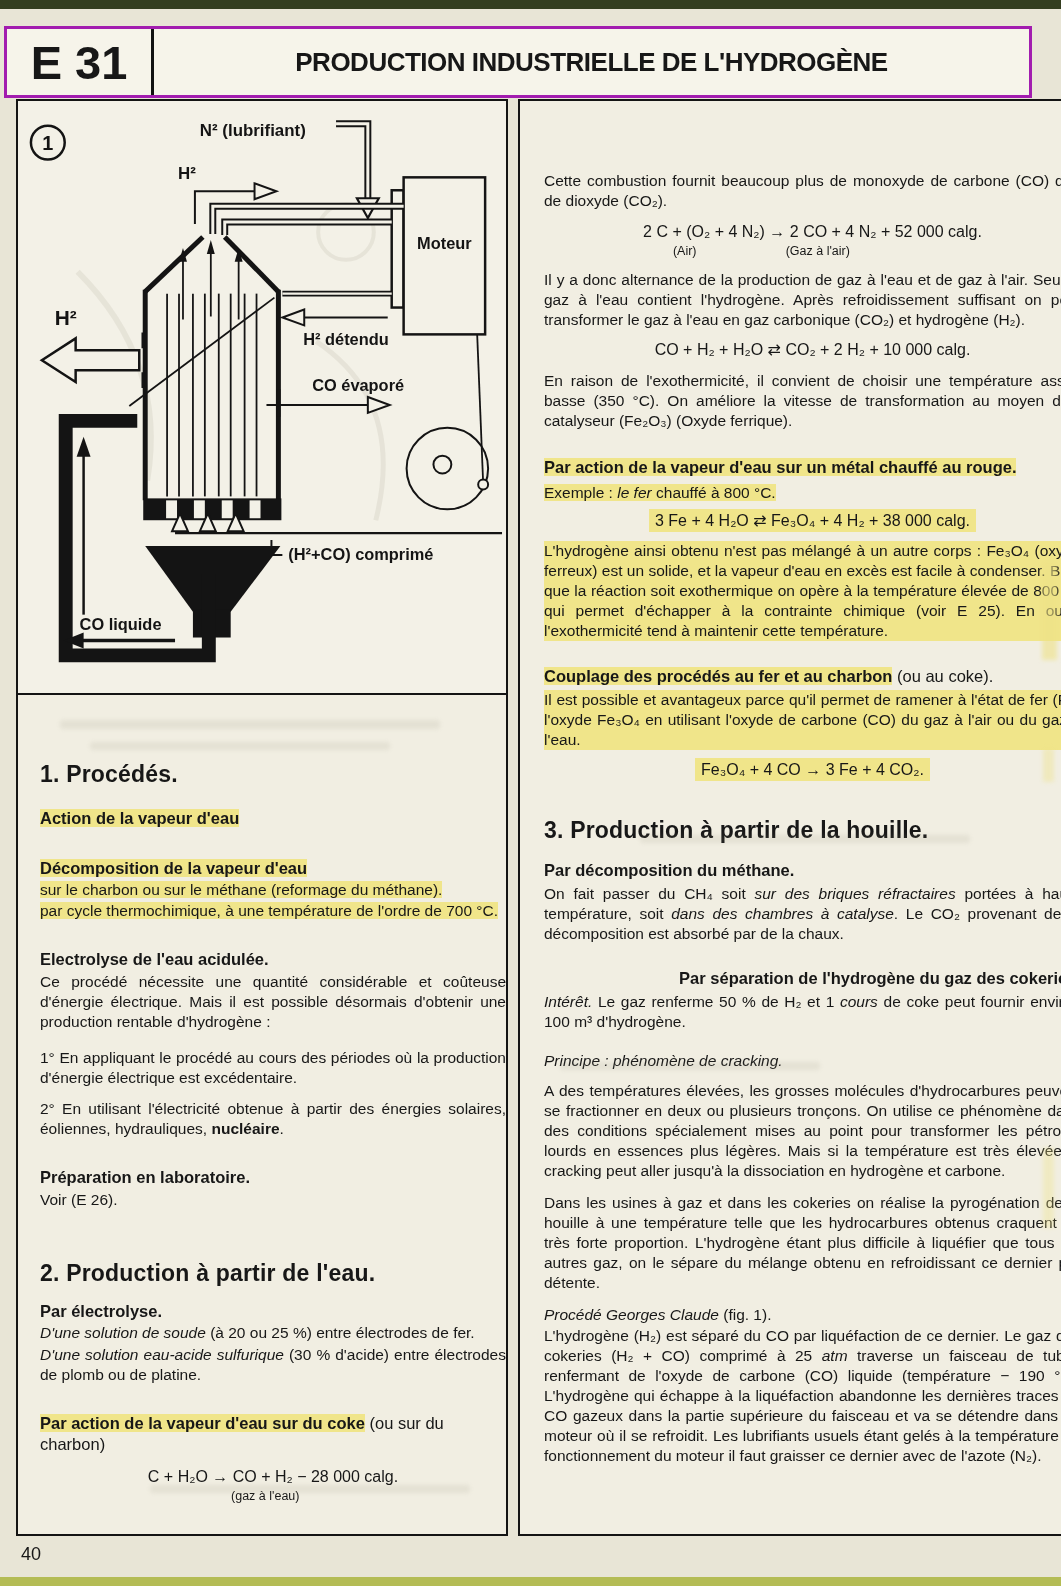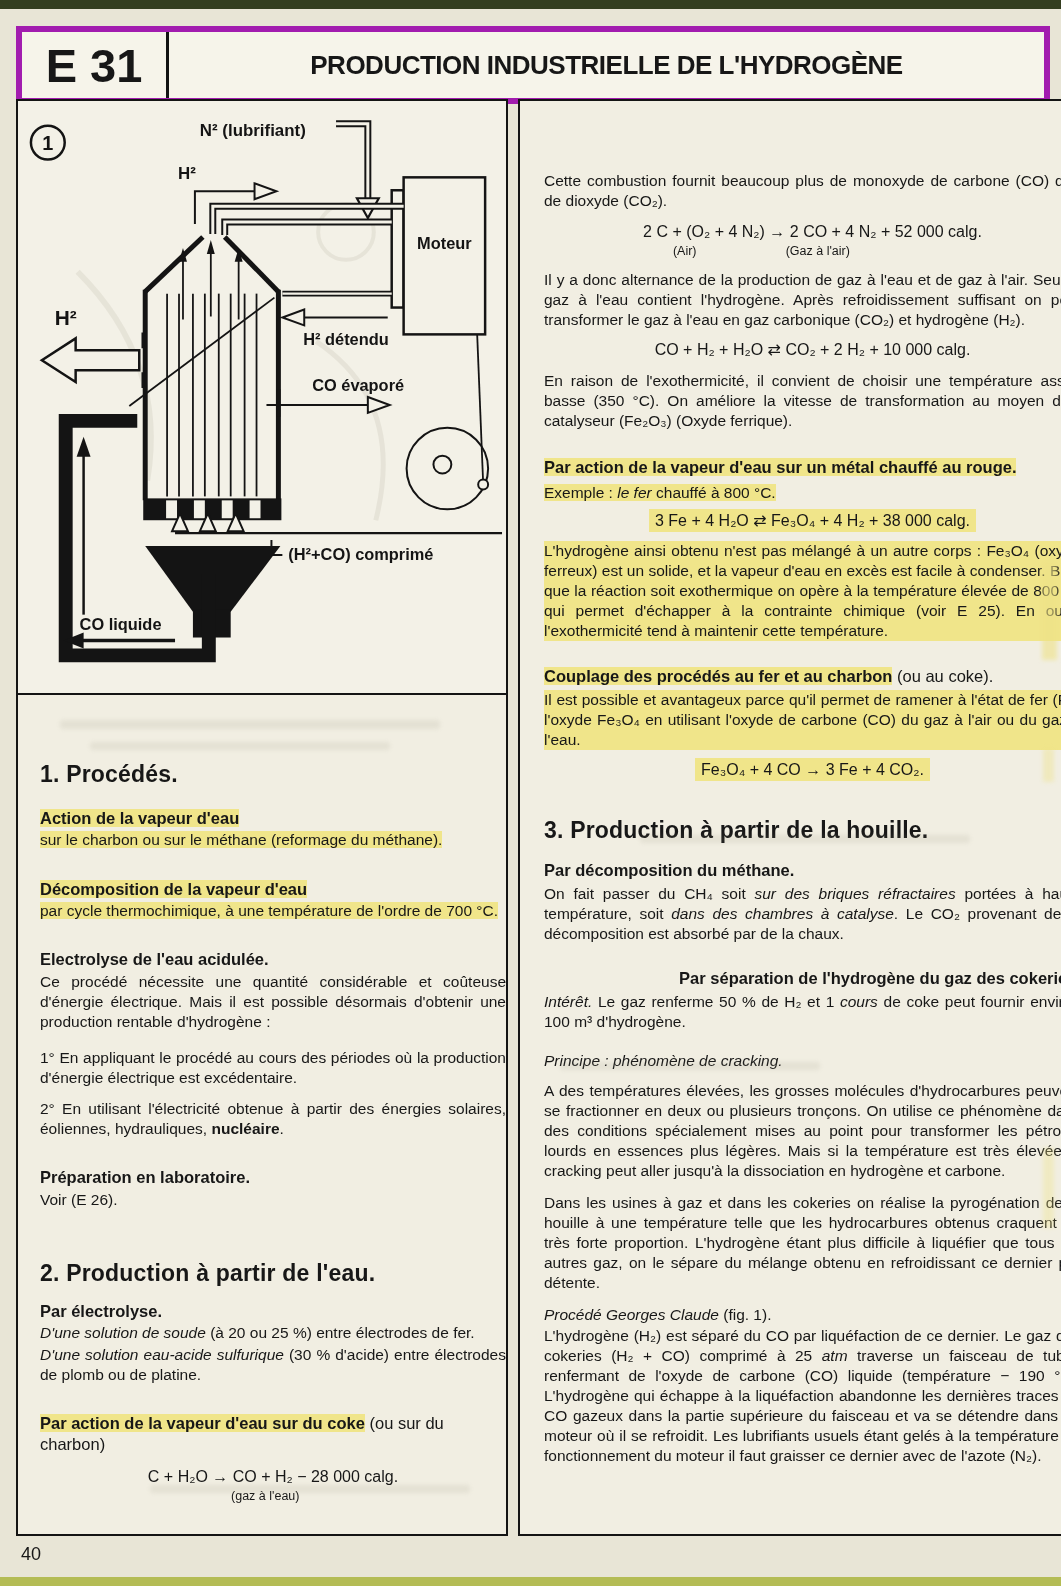--- a/index.html
+++ b/index.html
@@ -6,22 +6,22 @@
   body {
     width:1061px; height:1586px; position:relative; overflow:hidden;
     background:#e8e5d6; font-family:"Liberation Sans", sans-serif; color:#171717;
   }
   .strip { position:absolute; left:0; width:100%; }
   #strip-top { top:0; height:9px; background:#343e20; }
   #strip-bottom { top:1577px; height:9px; background:#b4bc55; }
 
   
   #header {
-    position:absolute; left:16px; top:26px; width:1022px; height:66px;
-    background:#f6f4ea; border:6px solid #a21caf; display:flex; align-items:stretch;
+    position:absolute; left:4px; top:26px; width:1022px; height:66px;
+    background:#f6f4ea; border:3px solid #a21caf; display:flex; align-items:stretch;
   }
   #page-code {
     width:144px; border-right:3px solid #121212; display:flex;
     align-items:center; justify-content:center;
     font-size:47px; font-weight:bold; letter-spacing:0px;
   }
   #page-title {
     flex:1; display:flex; align-items:center; justify-content:center;
     font-size:26px; font-weight:bold; letter-spacing:-0.5px; white-space:nowrap;
   }
@@ -196,22 +196,22 @@
           <text x="62" y="530" font-size="16.5" font-weight="bold" fill="#141414" stroke="none">CO liquide</text>
           <path d="M 158 541 H 64" stroke-width="3.5"></path>
           <polygon points="66,533 66,549 46,541" fill="#141414" stroke="none"></polygon>
         </g>
       </g>
     </svg>
   </div>
   <div id="left-text">
       <div class="blk h1" style="margin-top: 0px;"><span class="b">1.  Procédés.</span></div>
       <div class="blk hsub" style="margin-top: 20px;"><span class="b hl">Action de la vapeur d'eau</span></div>
+      <div class="blk hsub" style="margin-top: 29px;"><span class="b hl">Décomposition de la vapeur d'eau</span></div>
       <div class="blk p" style="margin-top: 1px;"><span class="hl">sur le charbon ou sur le méthane (reformage du méthane).</span></div>
-      <div class="blk hsub" style="margin-top: 29px;"><span class="b hl">Décomposition de la vapeur d'eau</span></div>
       <div class="blk p" style="margin-top: 1px;"><span class="hl">par cycle thermochimique, à une température de l'ordre de 700 °C.</span></div>
       <div class="blk hsub" style="margin-top: 28px;"><span class="b">Electrolyse de l'eau acidulée.</span></div>
       <div class="blk p" style="margin-top: 2px;"><span>Ce procédé nécessite une quantité considérable et coûteuse d'énergie électrique. Mais il est possible désormais d'obtenir une production rentable d'hydrogène :</span></div>
       <div class="blk p" style="margin-top: 16px;"><span>1°  En appliquant le procédé au cours des périodes où la production d'énergie électrique est excédentaire.</span></div>
       <div class="blk p" style="margin-top: 11px;"><span>2°  En utilisant l'électricité obtenue à partir des énergies solaires, éoliennes, hydrauliques, </span><span class="b">nucléaire</span><span>.</span></div>
       <div class="blk hsub" style="margin-top: 28px;"><span class="b">Préparation en laboratoire.</span></div>
       <div class="blk p" style="margin-top: 2px;"><span>Voir (E 26).</span></div>
       <div class="blk h1" style="margin-top: 50px;"><span class="b">2.  Production à partir de l'eau.</span></div>
       <div class="blk hsub" style="margin-top: 14px;"><span class="b">Par électrolyse.</span></div>
       <div class="blk p" style="margin-top: 1px;"><span class="i">D'une solution de soude</span><span> (à 20 ou 25 %) entre électrodes de fer.</span></div>

